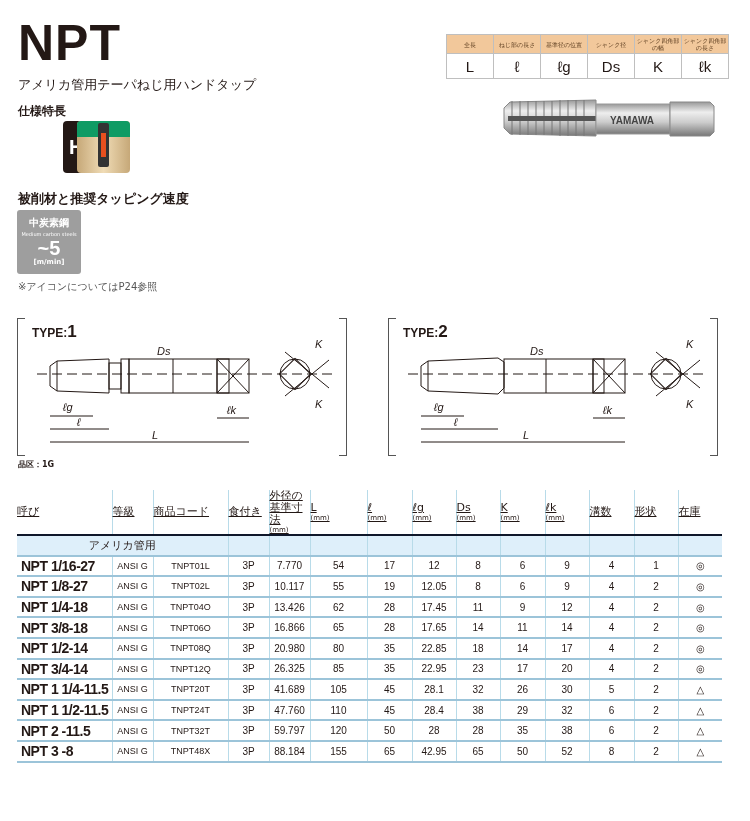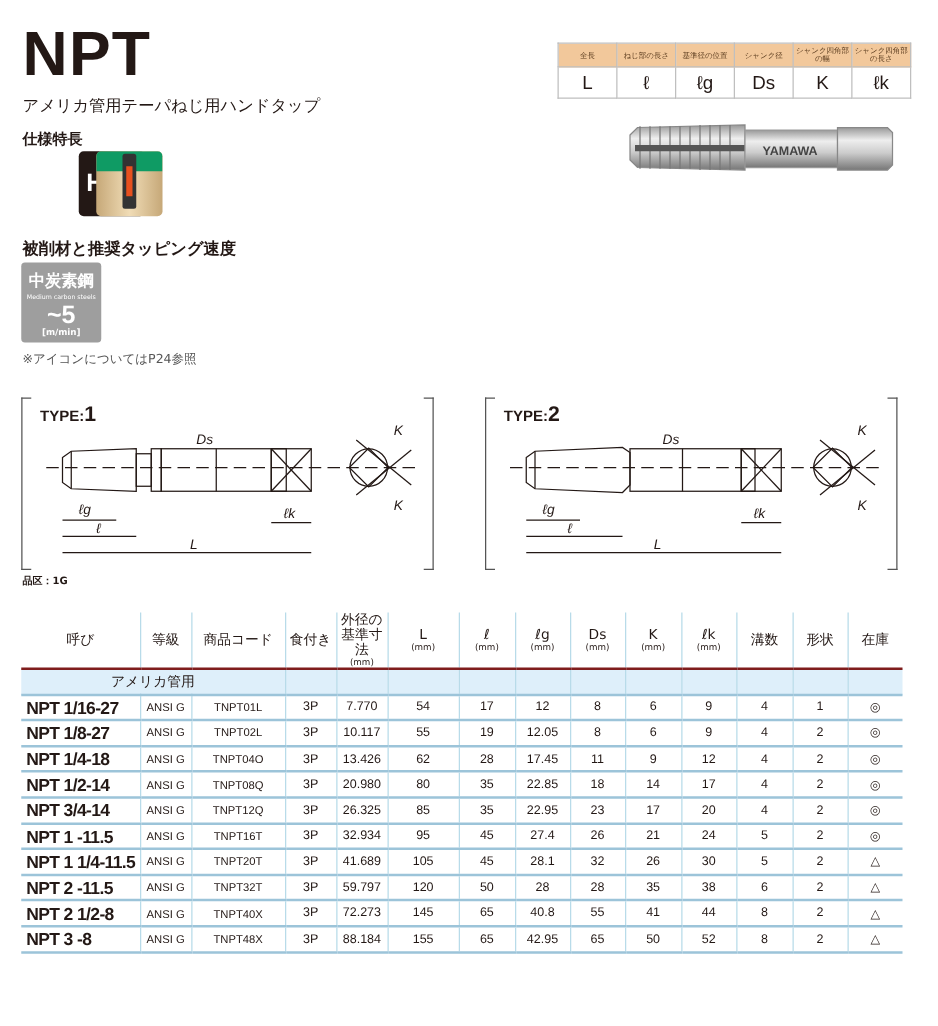--- a/index.html
+++ b/index.html
@@ -8,41 +8,41 @@
   .title { left: 18px; top: 18px; font-family: "Liberation Sans", sans-serif; font-size: 50px; font-weight: bold; letter-spacing: 1px; line-height: 1; }
   .subtitle { left: 18px; top: 76px; font-size: 13px; font-weight: normal; }
   .feat-h { left: 18px; top: 103px; font-size: 12px; font-weight: bold; }
   .hss { left: 17px; top: 121px; width: 53px; width: 53px; height: 52px; background: #231815; border-radius: 4px; color: #fff; font-family: "Liberation Sans", sans-serif; font-weight: bold; font-size: 20px; display:flex; align-items:center; justify-content:center;margin-left:46px; }
   .coat-icon { left: 77px; top: 121px; width: 53px; height: 52px; border-radius: 4px; overflow: hidden; background: linear-gradient(90deg,#c6a878,#f0dcb6 50%,#c6a878); }
   .coat-icon .green { position:absolute; left:0; top:0; width:100%; height:16px; background:#0f9b64; }
   .coat-icon .tap { position:absolute; left:21px; top:2px; width:11px; height:44px; background:#333; border-radius:2px; }
   .coat-icon .tap i { position:absolute; left:3px; top:10px; width:5px; height:24px; background:#e8501e; }
   .speed-h { left: 18px; top: 190px; font-size: 13px; font-weight: bold; }
   .speed { left: 17px; top: 210px; width: 64px; height: 64px; background: #9e9e9e; border-radius: 3px; color: #fff; text-align: center; }
-  .speed .a { font-size: 13px; font-weight: bold; margin-top: 6px; }
+  .speed .a { font-size: 10px; font-weight: bold; margin-top: 6px; }
   .speed .b { font-size: 5px; margin-top: 1px; }
   .speed .c { font-size: 20px; font-weight: bold; line-height: 20px; margin-top: 1px; font-family: "Liberation Sans", sans-serif; }
   .speed .d { font-size: 7px; font-weight: bold; }
   .note { left: 18px; top: 280px; font-size: 10px; color: #555; }
 
   .spec { left: 446px; top: 34px; border-collapse: collapse; }
   .spec td { border: 1px solid #bfbfbf; text-align: center; width: 47px; }
   .spec .hd td { background: #f2c89b; color: #5a3b1e; font-size: 6px; height: 19px; line-height: 7px; }
   .spec .vl td { height: 25px; font-family: "Liberation Sans", sans-serif; font-size: 15px; }
   .tap-photo { left: 500px; top: 94px; width: 216px; height: 48px; }
 
   .diagram { width: 330px; height: 138px; }
   .bracket-l { position:absolute; left:0; top:0; width:8px; height:100%; border:1px solid #555; border-right:none; }
   .bracket-r { position:absolute; right:0; top:0; width:8px; height:100%; border:1px solid #555; border-left:none; }
   .type-label { position:absolute; left:15px; top:4px; font-family:"Liberation Sans",sans-serif; font-weight:bold; font-size:12px; }
   .type-label b { font-size: 17px; }
   .grade { left: 18px; top: 459px; font-size: 8px; font-weight: bold; }
 
   table.main { position:absolute; left:17px; top:490px; border-collapse: collapse; font-family: "Liberation Sans", sans-serif; }
-  table.main th { font-weight: normal; font-size: 11px; color:#231815; height: 40px; border-right: 1px solid #b8dbe9; border-bottom: 2px solid #7f1d1d; text-align: center; line-height: 12px; font-family: "DejaVu Sans", sans-serif; }
+  table.main th { font-weight: normal; font-size: 11px; color:#231815; height: 40px; border-right: 1px solid #b8dbe9; border-bottom: 2px solid #0f172a; text-align: left; line-height: 12px; font-family: "DejaVu Sans", sans-serif; text-decoration: underline; }
   table.main th:last-child { border-right: none; }
   table.main th small { display:block; font-size: 7px; line-height: 8px; }
   table.main td { height: 20.6px; border-right: 1px solid #b8dbe9; border-bottom: 2px solid #9cc4d9; text-align: center; font-size: 10px; color:#231815; }
   table.main td:last-child { border-right: none; }
   table.main tr.group td { background: #deeffa; font-size: 11px; font-family:"DejaVu Sans",sans-serif; }
   table.main td.name { text-align: left; padding-left: 4px; font-size: 14px; font-weight: bold; letter-spacing: -0.5px; }
   table.main td.sm { font-size: 9px; }
   .stk { color: #9e9e9e; font-size: 12px; }
 </style>
 </head>
@@ -284,20 +284,36 @@
         <td>28</td>
         <td>17.45</td>
         <td>11</td>
         <td>9</td>
         <td>12</td>
         <td>4</td>
         <td>2</td>
         <td class="stk">◎</td>
       </tr>
       <tr>
+        <td class="name">NPT 3/8-18</td>
+        <td class="sm">ANSI G</td>
+        <td class="sm">TNPT06O</td>
+        <td>3P</td>
+        <td>16.866</td>
+        <td>65</td>
+        <td>28</td>
+        <td>17.65</td>
+        <td>14</td>
+        <td>11</td>
+        <td>14</td>
+        <td>4</td>
+        <td>2</td>
+        <td class="stk">◎</td>
+      </tr>
+      <tr>
         <td class="name">NPT 1/2-14</td>
         <td class="sm">ANSI G</td>
         <td class="sm">TNPT08Q</td>
         <td>3P</td>
         <td>20.980</td>
         <td>80</td>
         <td>35</td>
         <td>22.85</td>
         <td>18</td>
         <td>14</td>
@@ -312,88 +328,72 @@
         <td class="sm">TNPT12Q</td>
         <td>3P</td>
         <td>26.325</td>
         <td>85</td>
         <td>35</td>
         <td>22.95</td>
         <td>23</td>
         <td>17</td>
         <td>20</td>
         <td>4</td>
-        <td>2</td>
-        <td class="stk">◎</td>
-      </tr>
-      <tr>
-        <td class="name">NPT 1 -11.5</td>
-        <td class="sm">ANSI G</td>
-        <td class="sm">TNPT16T</td>
-        <td>3P</td>
-        <td>32.934</td>
-        <td>95</td>
-        <td>45</td>
-        <td>27.4</td>
-        <td>26</td>
-        <td>21</td>
-        <td>24</td>
-        <td>5</td>
         <td>2</td>
         <td class="stk">◎</td>
       </tr>
       <tr>
         <td class="name">NPT 1 1/4-11.5</td>
         <td class="sm">ANSI G</td>
         <td class="sm">TNPT20T</td>
         <td>3P</td>
         <td>41.689</td>
         <td>105</td>
         <td>45</td>
         <td>28.1</td>
         <td>32</td>
         <td>26</td>
         <td>30</td>
         <td>5</td>
         <td>2</td>
         <td class="stk">△</td>
       </tr>
       <tr>
+        <td class="name">NPT 1 1/2-11.5</td>
+        <td class="sm">ANSI G</td>
+        <td class="sm">TNPT24T</td>
+        <td>3P</td>
+        <td>47.760</td>
+        <td>110</td>
+        <td>45</td>
+        <td>28.4</td>
+        <td>38</td>
+        <td>29</td>
+        <td>32</td>
+        <td>6</td>
+        <td>2</td>
+        <td class="stk">△</td>
+      </tr>
+      <tr>
         <td class="name">NPT 2 -11.5</td>
         <td class="sm">ANSI G</td>
         <td class="sm">TNPT32T</td>
         <td>3P</td>
         <td>59.797</td>
         <td>120</td>
         <td>50</td>
         <td>28</td>
         <td>28</td>
         <td>35</td>
         <td>38</td>
         <td>6</td>
         <td>2</td>
         <td class="stk">△</td>
       </tr>
       <tr>
-        <td class="name">NPT 2 1/2-8</td>
-        <td class="sm">ANSI G</td>
-        <td class="sm">TNPT40X</td>
-        <td>3P</td>
-        <td>72.273</td>
-        <td>145</td>
-        <td>65</td>
-        <td>40.8</td>
-        <td>55</td>
-        <td>41</td>
-        <td>44</td>
-        <td>8</td>
-        <td>2</td>
-        <td class="stk">△</td>
-      </tr>
-      <tr>
         <td class="name">NPT 3 -8</td>
         <td class="sm">ANSI G</td>
         <td class="sm">TNPT48X</td>
         <td>3P</td>
         <td>88.184</td>
         <td>155</td>
         <td>65</td>
         <td>42.95</td>
         <td>65</td>
         <td>50</td>

